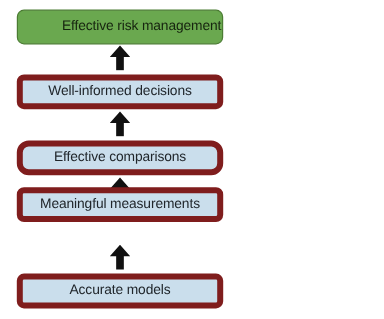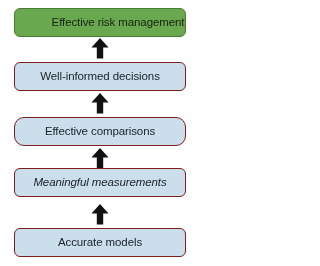--- a/index.html
+++ b/index.html
@@ -46,31 +46,31 @@
   .stage-box.green {
     background: #6aa84f;
     border: 1.6px solid #4b7c33;
   }
   .stage-box.green .stage-label {
     color: #16240f;
   }
 
   .stage-box.blue {
     background: #cadeec;
-    border: 1px solid #7f1d1d;
+    border: 5px solid #7f1d1d;
   }
   .stage-box.blue .stage-label {
     color: #20262b;
   }
 
   
   .pos-0 { top: 8px; padding-left: 36px; }
   .pos-1 { top: 62px; }
   .pos-2 { top: 117px; border-radius: 10px; }
-  .pos-3 { top: 168px; font-style: italic; }
+  .pos-3 { top: 156px; }
   .pos-4 { top: 228px; }
 
   .arrow {
     position: absolute;
     left: 90px;
     width: 20px;
     height: 22px;
   }
   .arrow svg {
     display: block;

